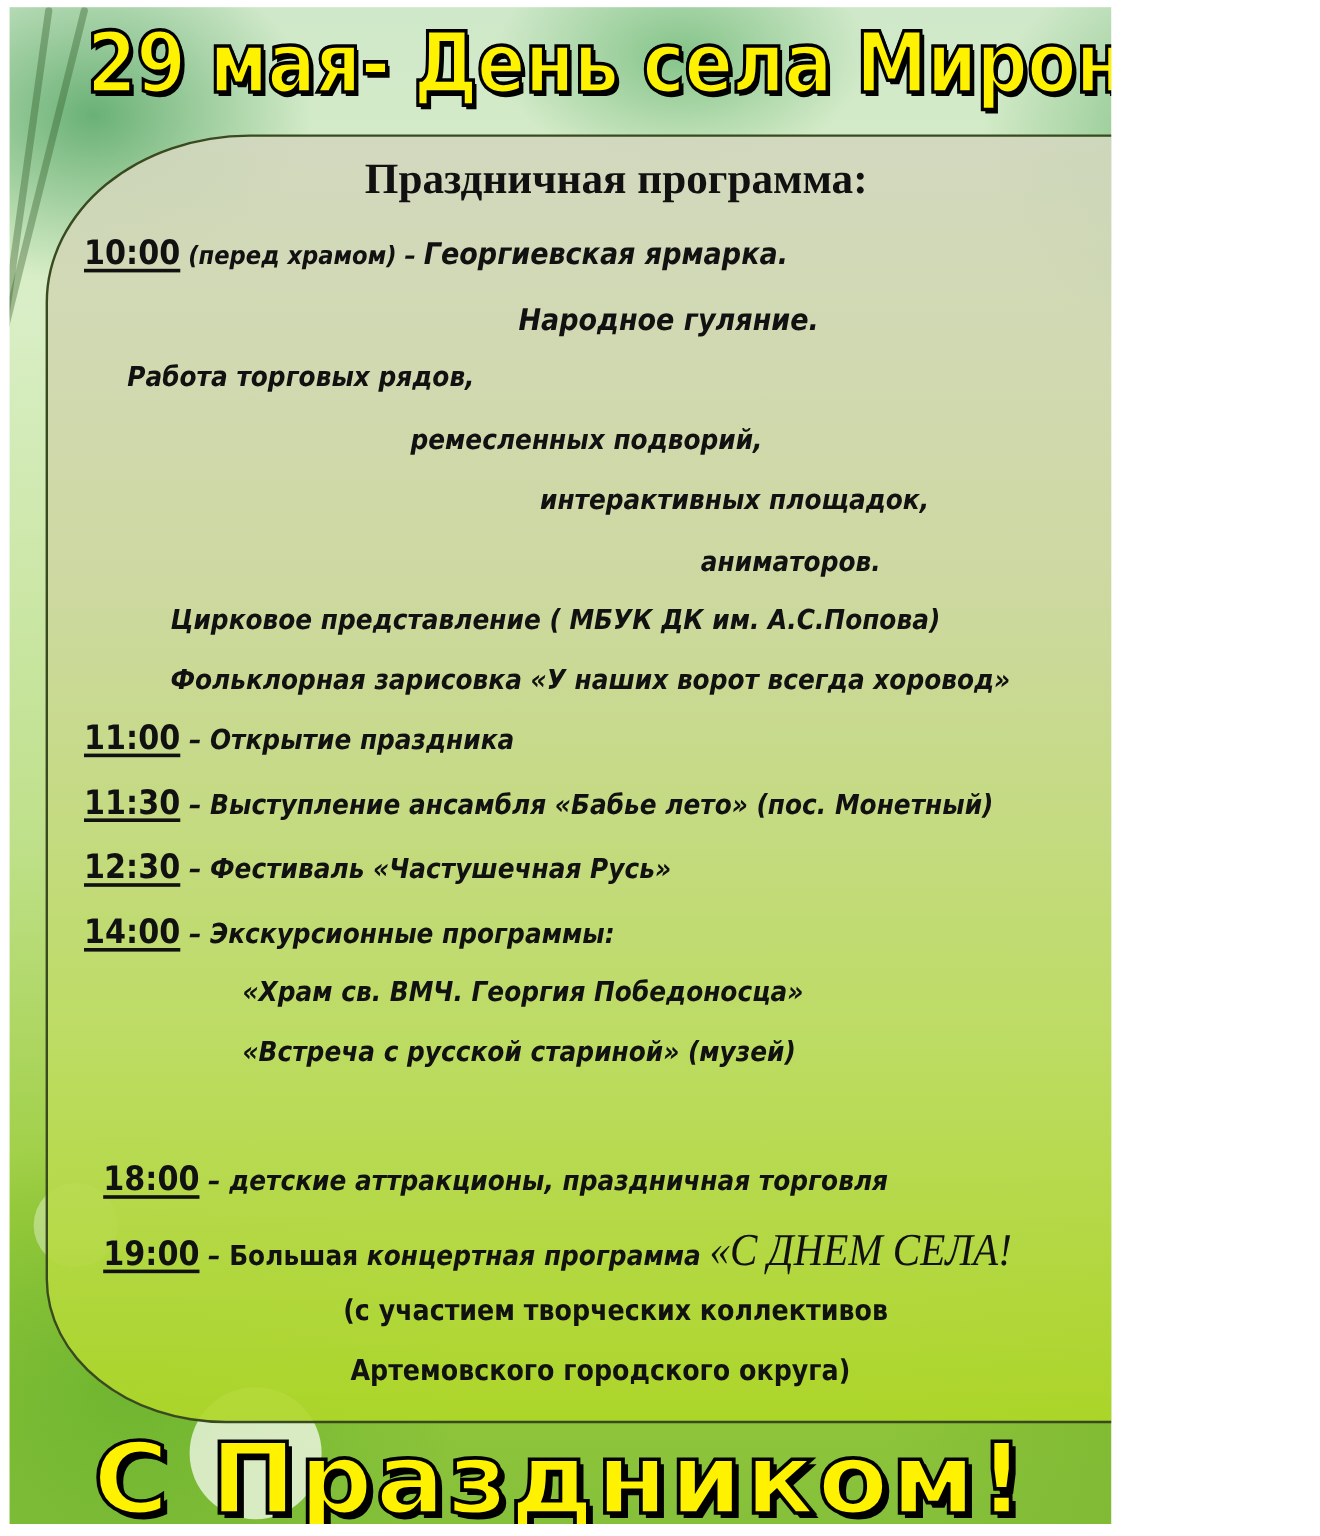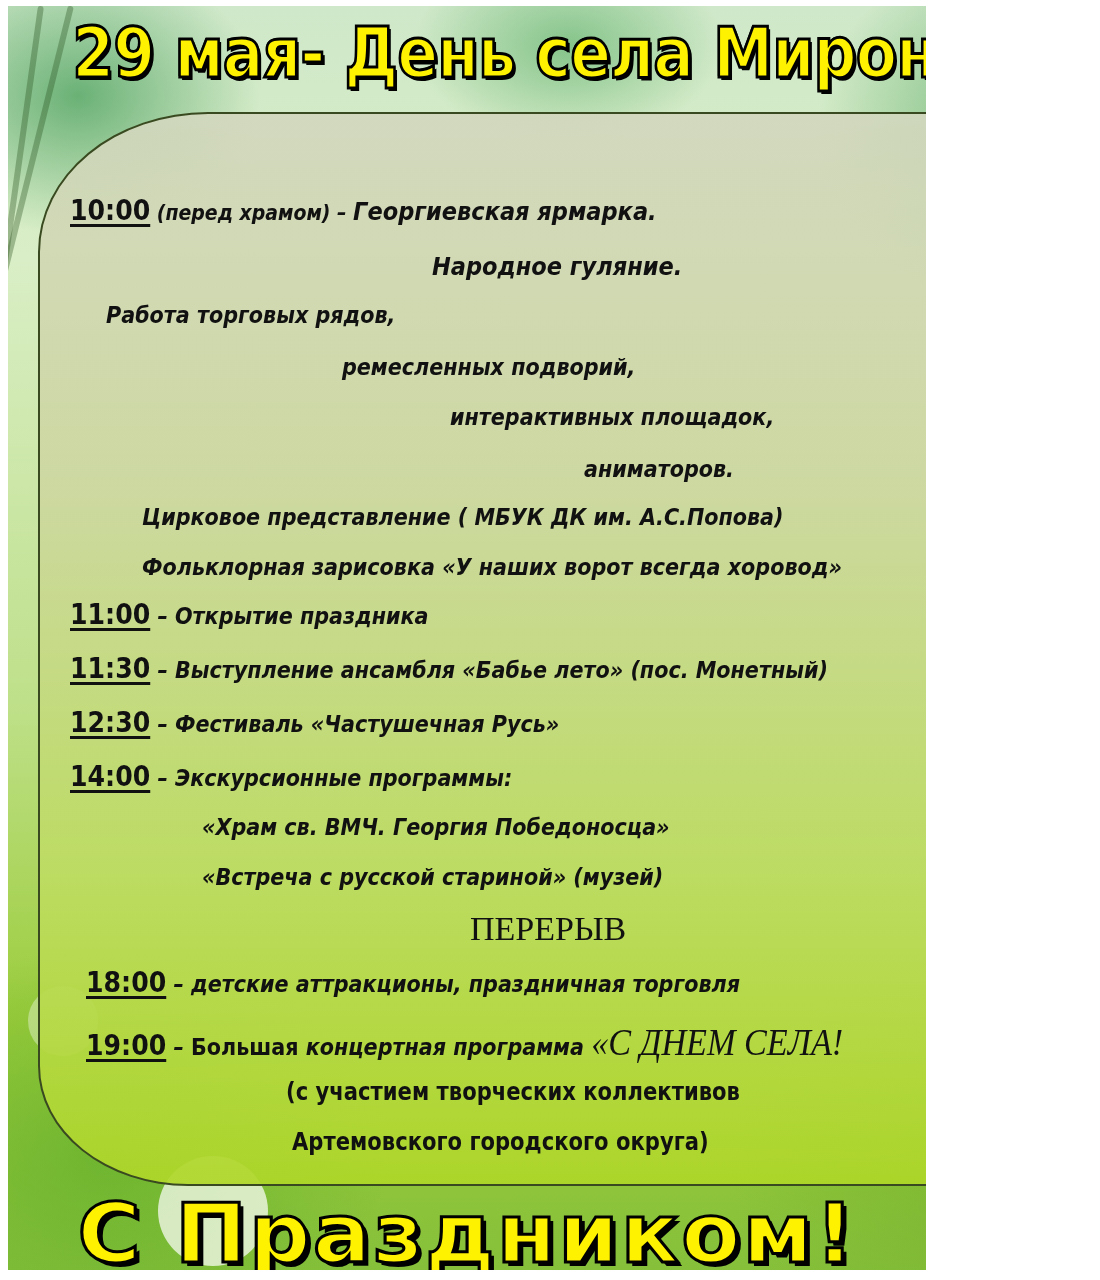--- a/index.html
+++ b/index.html
@@ -55,20 +55,21 @@
   <div class="stripe" style="left:60px;top:0;height:380px;transform:rotate(14deg);"></div>
   <div class="stripe" style="left:1040px;top:0;height:420px;transform:rotate(-10deg);"></div>
   <div class="stripe" style="left:990px;top:0;height:300px;transform:rotate(-22deg);"></div>
   <div class="daisy" style="left:150px;top:1150px;width:110px;height:110px;"></div>
   <div class="daisy" style="left:20px;top:980px;width:70px;height:70px;opacity:0.5;"></div>
 
   <div class="title">29 мая- День села Мироново</div>
 
   <div class="panel"></div>
 
+  <div class="line serif-h" style="left:296px;top:122px;">Праздничная программа:</div>
 
   <div class="line it" style="left:62px;top:188px;">
     <span class="time">10:00</span><span style="font-size:21px;"> (перед храмом) – </span><span>Георгиевская ярмарка.</span>
   </div>
   <div class="line it" style="left:424px;top:246px;">Народное гуляние.</div>
   <div class="line it" style="left:98px;top:296px;font-size:23px;">Работа торговых рядов,</div>
   <div class="line it" style="left:334px;top:348px;font-size:23px;">ремесленных подворий,</div>
   <div class="line it" style="left:442px;top:398px;font-size:23px;">интерактивных площадок,</div>
   <div class="line it" style="left:576px;top:450px;font-size:23px;">аниматоров.</div>
   <div class="line it" style="left:134px;top:498px;font-size:23px;">Цирковое представление ( МБУК ДК им. А.С.Попова)</div>
@@ -85,21 +86,20 @@
   <div class="line it" style="left:62px;top:700px;font-size:23px;">
     <span class="time">12:30</span><span> – </span><span>Фестиваль «Частушечная Русь»</span>
   </div>
 
   <div class="line it" style="left:62px;top:754px;font-size:23px;">
     <span class="time">14:00</span><span> – </span><span>Экскурсионные программы:</span>
   </div>
   <div class="line it" style="left:194px;top:808px;font-size:23px;">«Храм св. ВМЧ. Георгия Победоносца»</div>
   <div class="line it" style="left:194px;top:858px;font-size:23px;">«Встреча с русской стариной» (музей)</div>
 
-  <div class="line serif-h" style="left:462px;top:904px;font-size:34px;font-weight:normal;">ПЕРЕРЫВ</div>
 
   <div class="line it" style="left:78px;top:960px;font-size:23px;">
     <span class="time">18:00</span><span> – </span><span>детские аттракционы, праздничная торговля</span>
   </div>
 
   <div class="line it" style="left:78px;top:1014px;font-size:23px;">
     <span class="time">19:00</span><span> –  </span><span style="font-style:normal;">Большая </span><span>концертная программа </span><span class="concert-big">«С ДНЕМ СЕЛА!</span>
   </div>
   <div class="line reg" style="left:278px;top:1072px;">(с участием творческих коллективов</div>
   <div class="line reg" style="left:284px;top:1122px;">Артемовского городского округа)</div>

